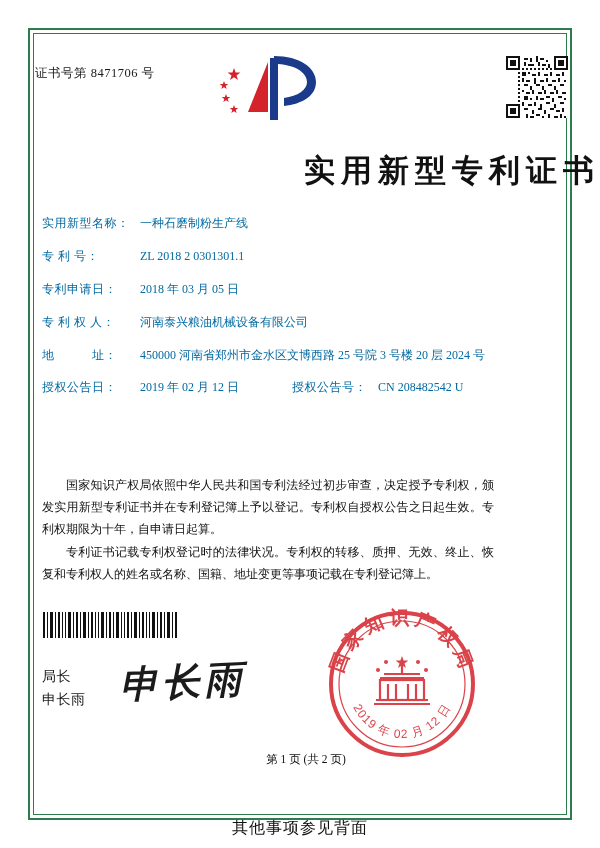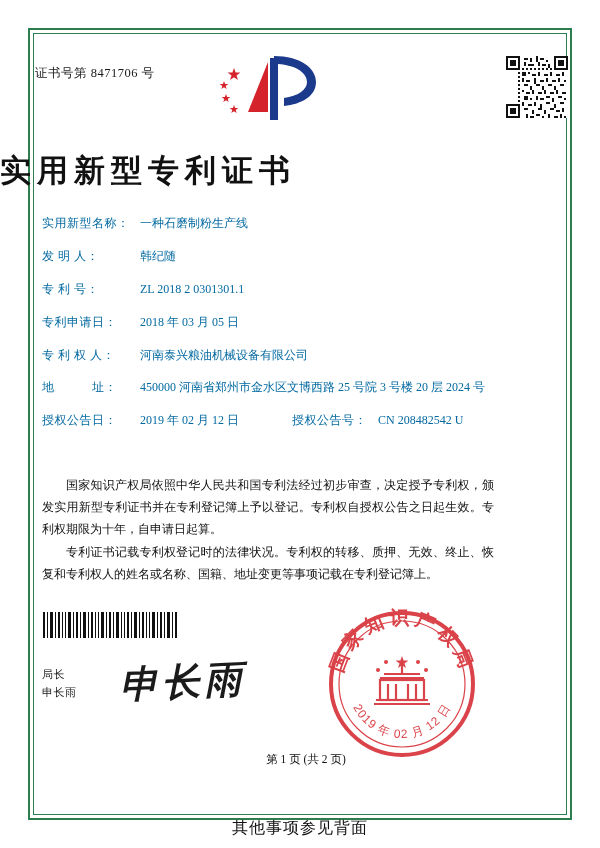--- a/index.html
+++ b/index.html
@@ -67,21 +67,21 @@
     background-color: #ffffff;
   }
   .qr svg { display: block; }
 
   
   .doc-title {
     position: absolute;
     left: 0;
     right: 0;
     top: 150px;
-    text-align: left;
+    text-align: right;
     font-size: 31px;
     font-weight: bold;
     letter-spacing: 6px;
     color: #111111;
     font-family: "Liberation Serif", "DejaVu Serif", serif;
   }
 
   
   .fields {
     position: absolute;
@@ -143,21 +143,21 @@
     top: 612px;
     width: 138px;
     height: 26px;
   }
 
   
   .director {
     position: absolute;
     left: 42px;
     top: 665px;
-    font-size: 11px;
+    font-size: 14px;
     line-height: 1.65;
     letter-spacing: 0.5px;
   }
   
   .signature {
     position: absolute;
     left: 120px;
     top: 655px;
     width: 200px;
     height: 60px;
@@ -345,24 +345,20 @@
   </div>
 
   <div class="doc-title">实用新型专利证书</div>
 
   <div class="fields">
     <div class="frow">
       <div class="flabel">实用新型名称：</div>
       <div class="fvalue">一种石磨制粉生产线</div>
     </div>
     <div class="frow">
-      <div class="flabel">发 明 人：</div>
-      <div class="fvalue">韩纪随</div>
-    </div>
-    <div class="frow">
       <div class="flabel">专 利 号：</div>
       <div class="fvalue">ZL 2018 2 0301301.1</div>
     </div>
     <div class="frow">
       <div class="flabel">专利申请日：</div>
       <div class="fvalue">2018 年 03 月 05 日</div>
     </div>
     <div class="frow">
       <div class="flabel">专 利 权 人：</div>
       <div class="fvalue">河南泰兴粮油机械设备有限公司</div>

